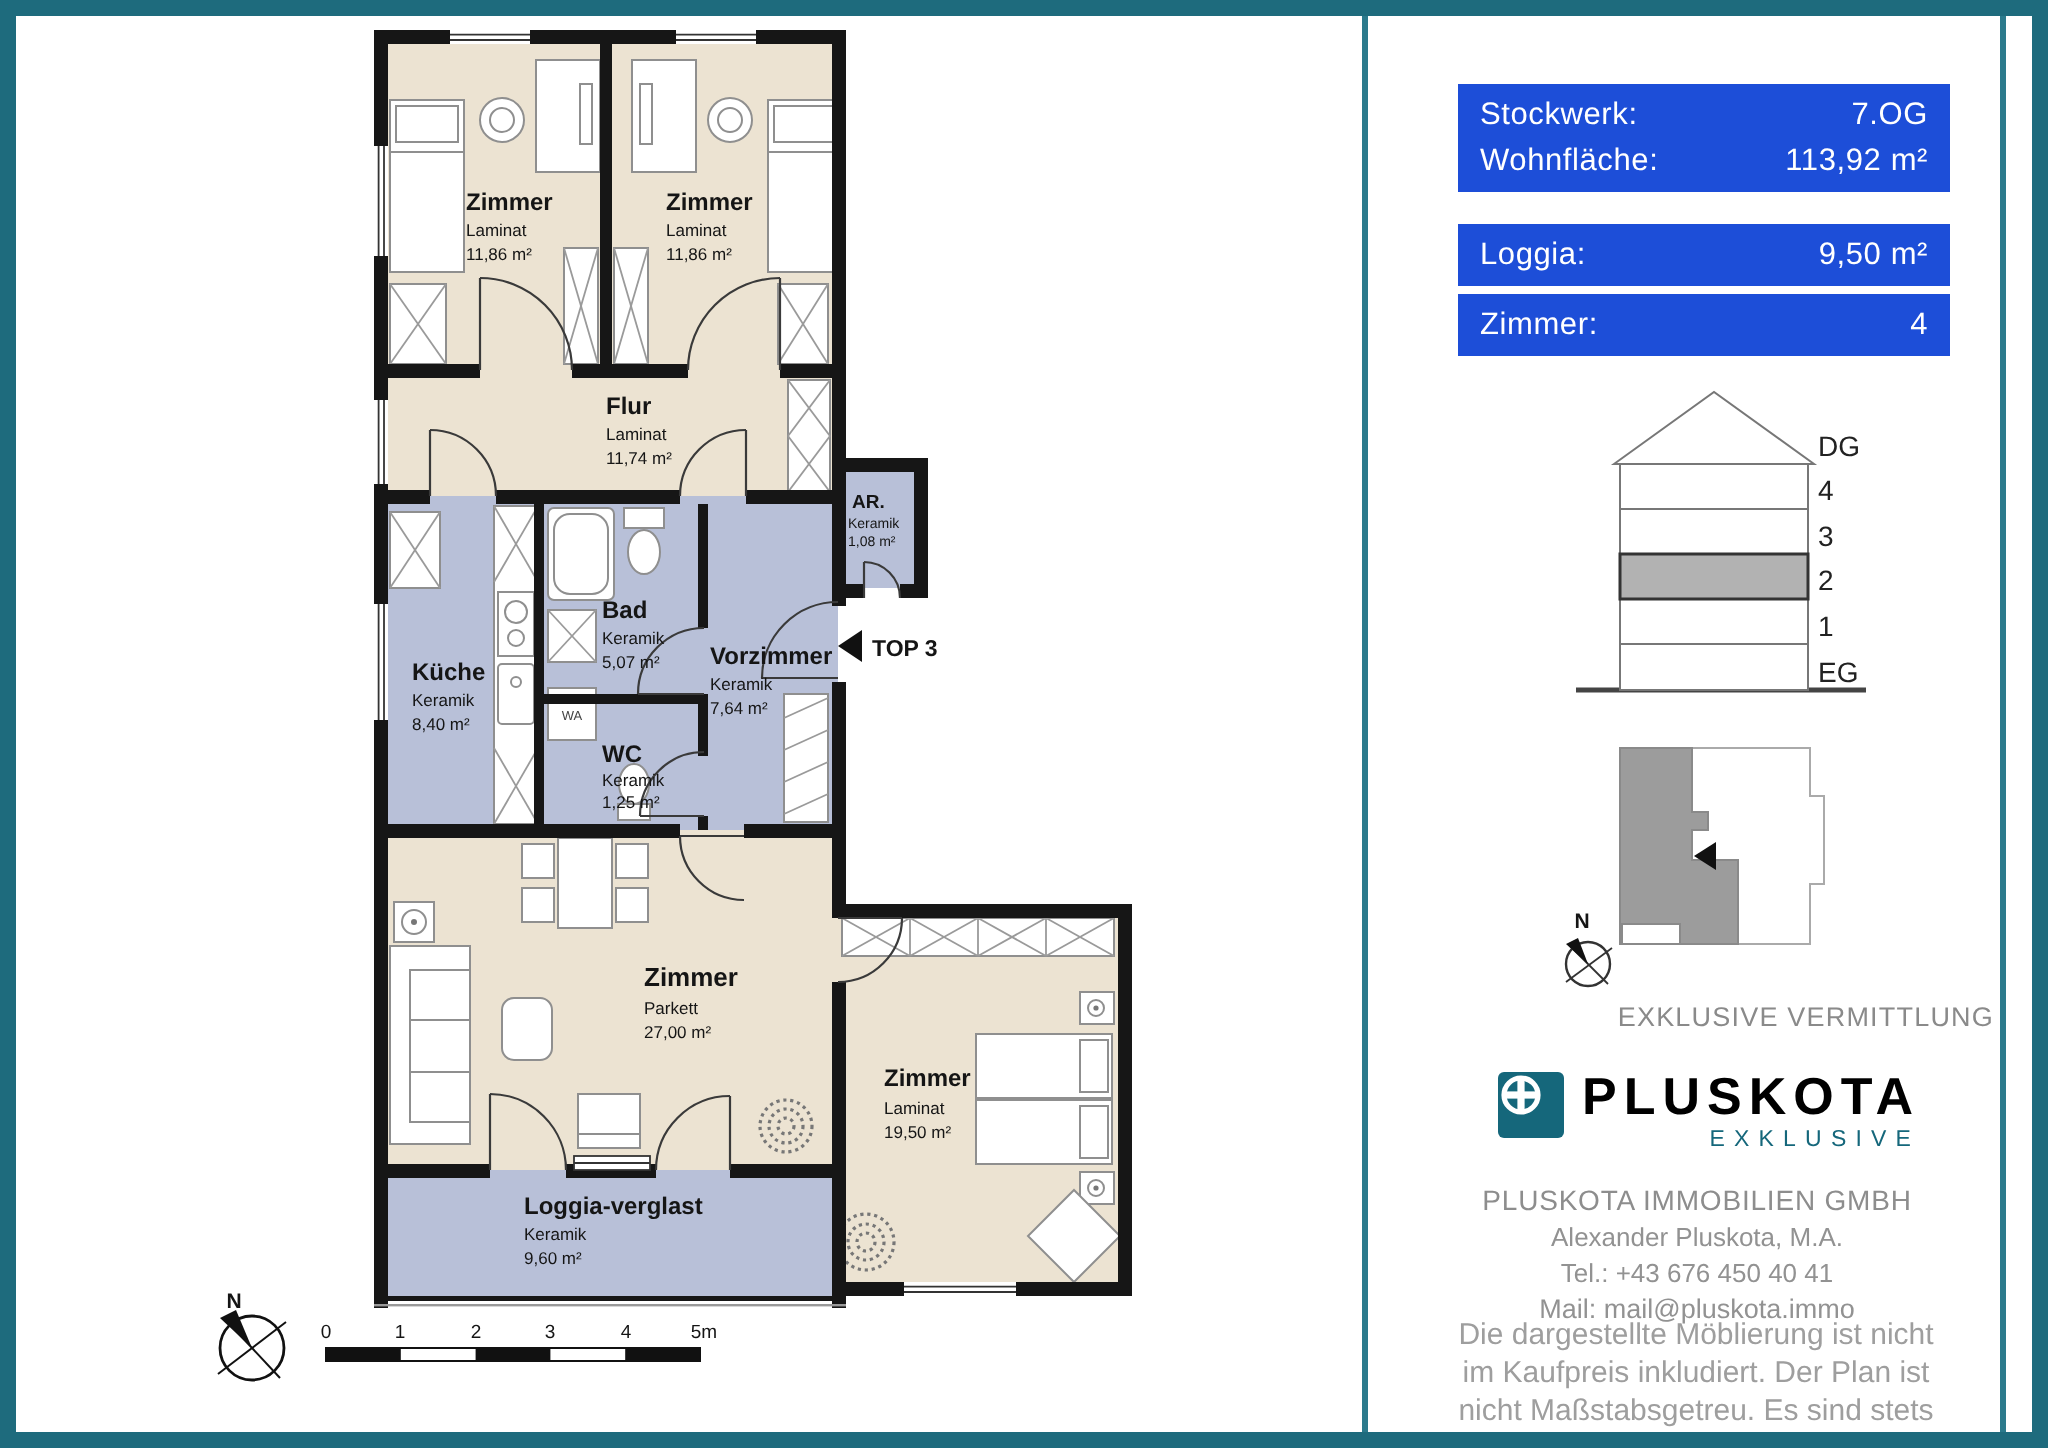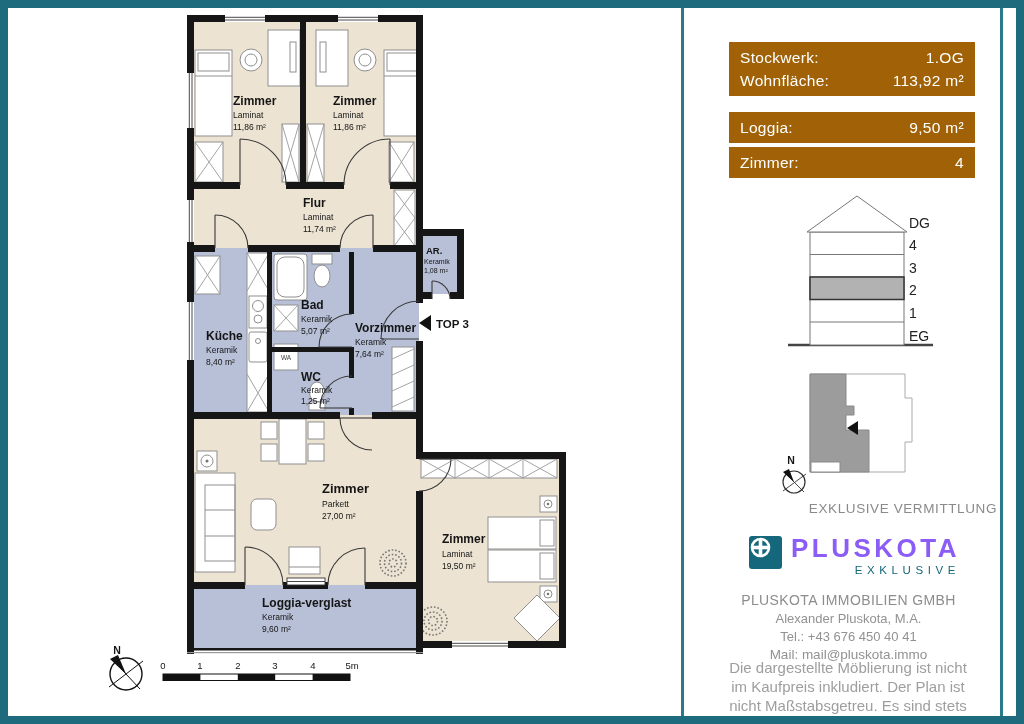--- a/index.html
+++ b/index.html
@@ -1,28 +1,28 @@
 <!DOCTYPE html>
 <html><head>
 <meta charset="utf-8">
 <style>
   html,body{margin:0;padding:0;background:#ffffff;}
   .canvas{position:relative;width:1024px;height:724px;background:#fff;overflow:hidden;
           font-family:"Liberation Sans",sans-serif;}
   .frame{position:absolute;inset:0;border:8px solid #1e6b7d;pointer-events:none;z-index:40;}
   .sep{position:absolute;top:8px;height:708px;width:3px;background:#2b7a8c;}
-  .info-row{position:absolute;left:729px;width:246px;height:31px;background:#a16207;color:#fff;
+  .info-row{position:absolute;left:729px;width:246px;height:31px;background:#1d4ed8;color:#fff;
             display:flex;justify-content:space-between;align-items:center;padding:0 11px;
             box-sizing:border-box;font-size:15.5px;letter-spacing:.3px;}
   .abs{position:absolute;}
   .exclusive{left:700px;top:501px;width:297px;text-align:right;font-size:13.5px;
              color:#8a8a8a;letter-spacing:.6px;}
   .logo{left:748px;top:535px;display:flex;align-items:flex-start;}
   .logo-text{margin-left:8px;display:flex;flex-direction:column;align-items:flex-end;}
-  .logo-name{font-size:26px;font-weight:700;color:#8b5cf6;letter-spacing:3.5px;line-height:1;}
+  .logo-name{font-size:26px;font-weight:700;color:#000000;letter-spacing:3.5px;line-height:1;}
   .logo-sub{font-size:11.5px;color:#15677b;letter-spacing:4.6px;margin-top:3px;}
   .contact{left:700px;top:592px;width:297px;text-align:center;color:#8d8d8d;}
   .contact .c1{font-size:14px;letter-spacing:.4px;}
   .contact .c2,.contact .c3{font-size:13px;margin-top:3px;color:#929292;}
   .contact .c4{font-size:13.5px;margin-top:3px;color:#929292;}
   .disclaimer{left:722px;top:658px;width:252px;text-align:center;font-size:15px;
               color:#9e9e9e;line-height:1.28;}
   
   .floor{stroke:none;}
   .wall{fill:#161616;}
@@ -408,21 +408,21 @@
       <rect x="237.8" y="674" width="37.4" height="6.5" fill="#111"></rect>
       <rect x="312.6" y="674" width="37.4" height="6.5" fill="#111"></rect>
     </g>
   </svg>
 
   <div class="sep" style="left:681px"></div>
   <div class="sep" style="left:1000px"></div>
 
   <div class="info-row" style="top:42px">
     <span>Stockwerk:</span>
-    <span>1.OG</span>
+    <span>7.OG</span>
   </div>
   <div class="info-row" style="top:65px">
     <span>Wohnfläche:</span>
     <span>113,92 m²</span>
   </div>
   <div class="info-row" style="top:112px">
     <span>Loggia:</span>
     <span>9,50 m²</span>
   </div>
   <div class="info-row" style="top:147px">

